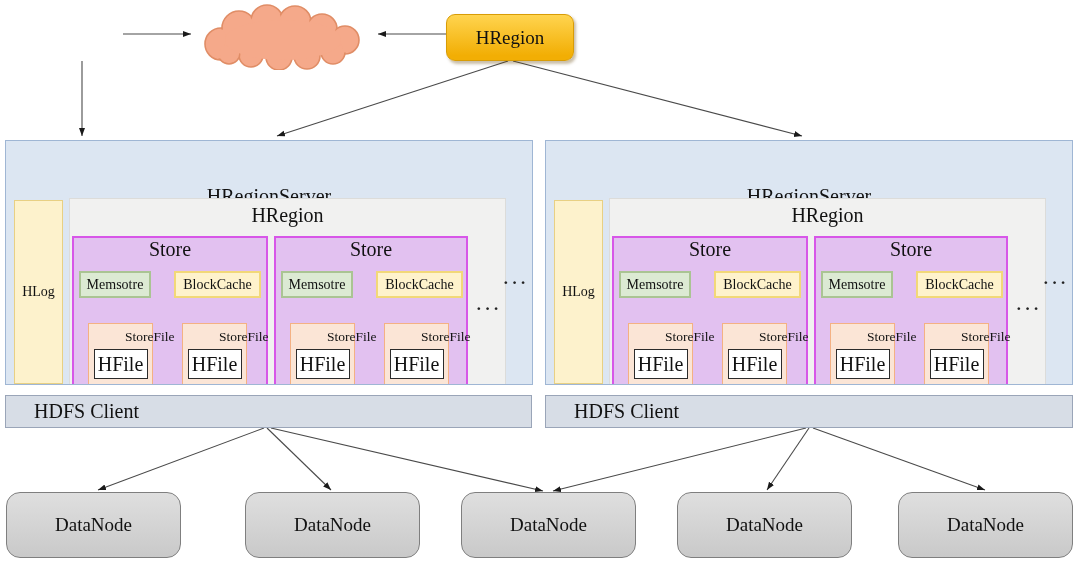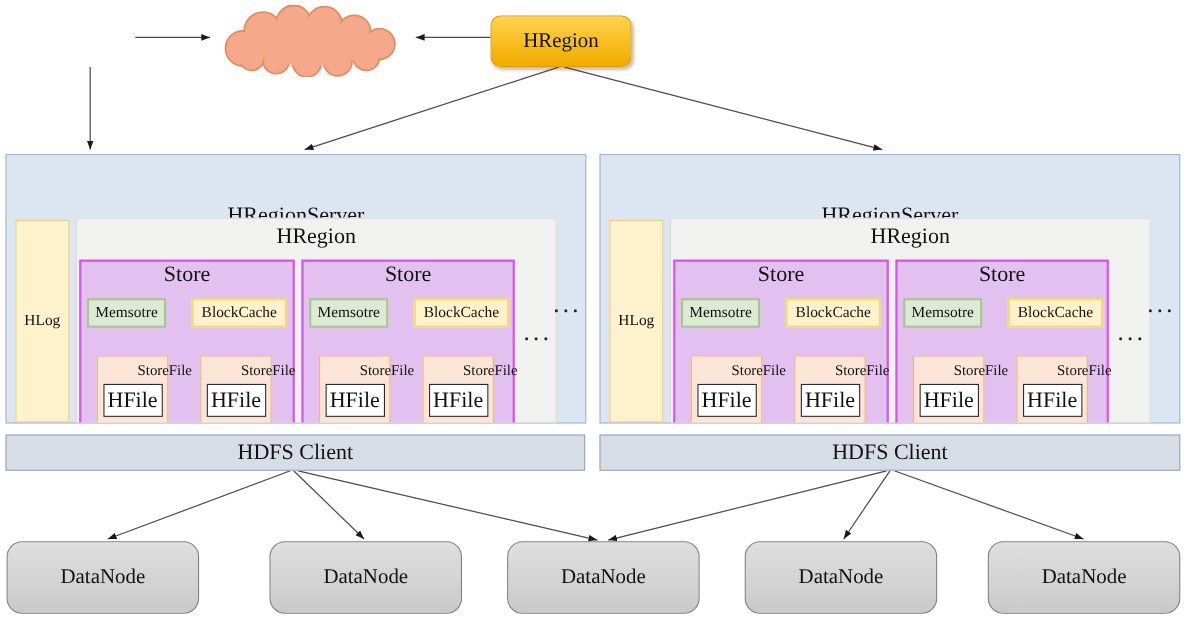--- a/index.html
+++ b/index.html
@@ -73,21 +73,21 @@
     display:flex;align-items:center;justify-content:center;font-size:20px;
   }
   .ellipsis{position:absolute;font-size:17px;font-weight:bold;letter-spacing:3px;color:#222;}
   .hregion .ellipsis{top:100px;right:3px;}
   .server > .ellipsis{top:132px;right:3px;}
 
   
   .hdfs{
     position:absolute;top:395px;width:528px;height:33px;
     background:#d7dde6;border:1.5px solid #9aa5b8;
-    display:flex;align-items:center;justify-content:center;font-size:20px;
+    display:flex;align-items:center;font-size:20px;padding-left:28px;
   }
   .hdfs.h1{left:5px;width:527px;} .hdfs.h2{left:545px;}
   .datanode{
     position:absolute;top:492px;width:175px;height:66px;border-radius:14px;
     background:linear-gradient(180deg,#dfdfdf 0%,#c9c9c9 100%);
     border:1.5px solid #7f7f7f;
     display:flex;align-items:center;justify-content:center;font-size:19px;
   }
   .dn1{left:6px;} .dn2{left:245px;} .dn3{left:461px;} .dn4{left:677px;} .dn5{left:898px;}
 

